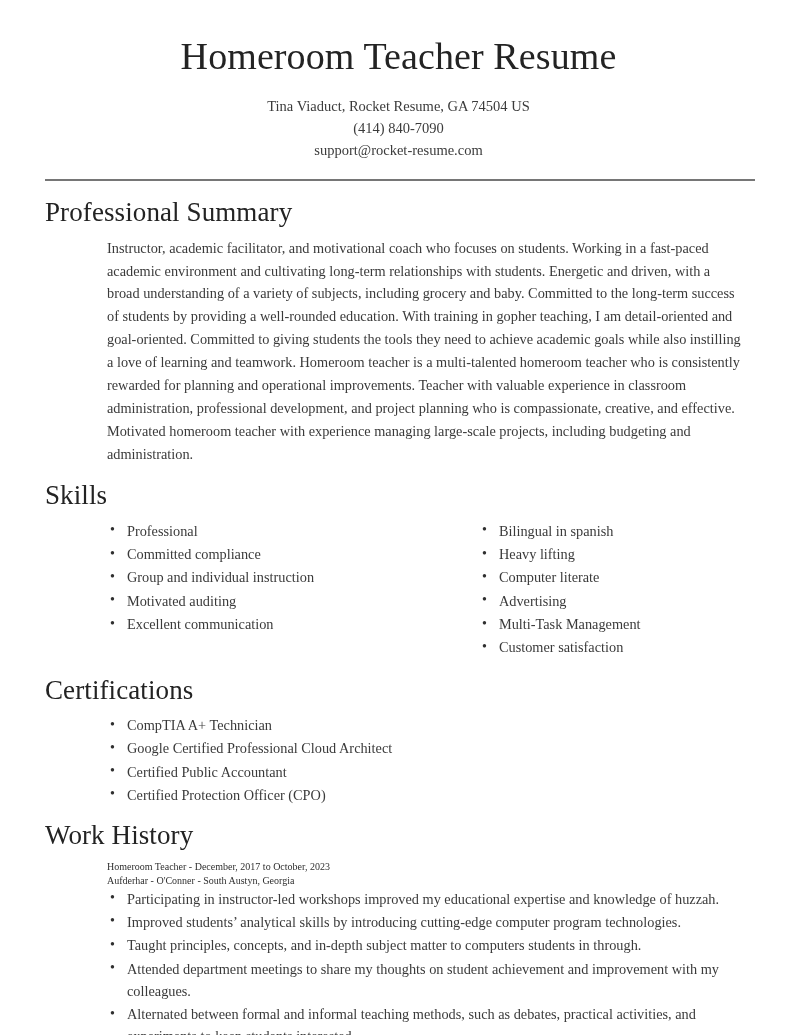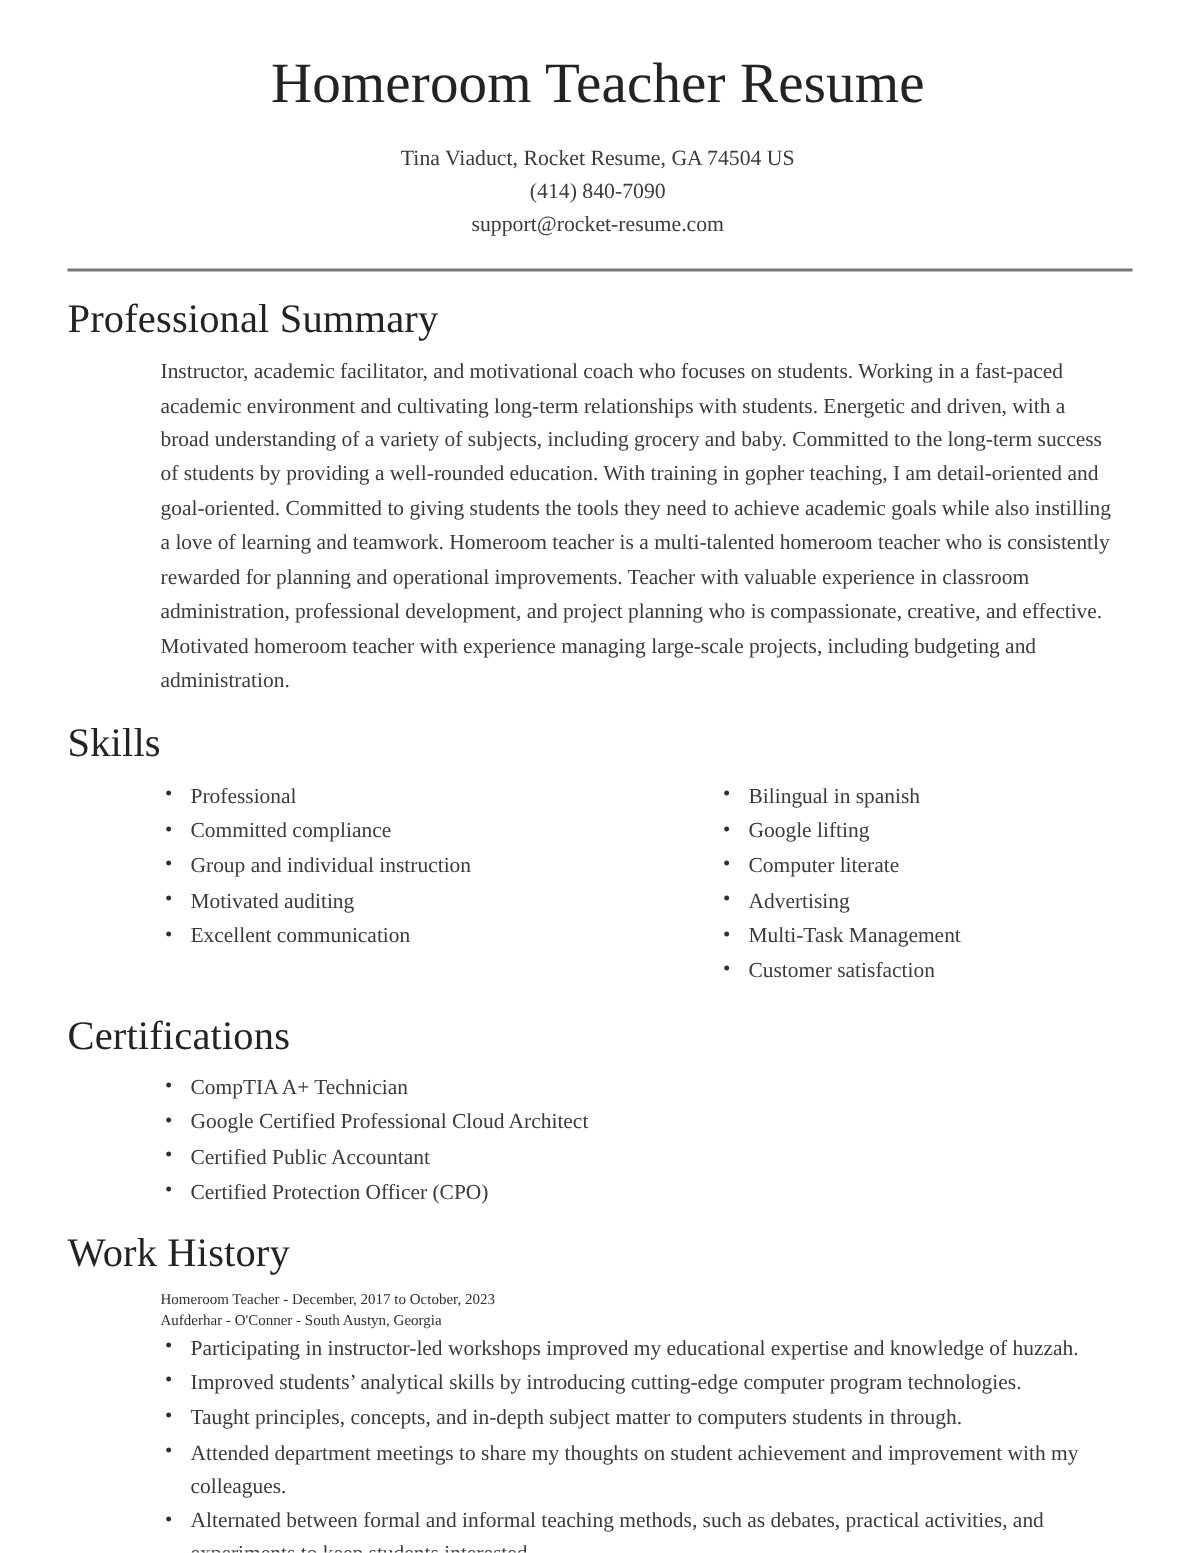--- a/index.html
+++ b/index.html
@@ -167,21 +167,21 @@
             <li>Professional</li>
             <li>Committed compliance</li>
             <li>Group and individual instruction</li>
             <li>Motivated auditing</li>
             <li>Excellent communication</li>
           </ul>
       </div>
       <div class="skills-col right">
         <ul class="bullets" id="skills-right">
             <li>Bilingual in spanish</li>
-            <li>Google lifting</li>
+            <li>Heavy lifting</li>
             <li>Computer literate</li>
             <li>Advertising</li>
             <li>Multi-Task Management</li>
             <li>Customer satisfaction</li>
           </ul>
       </div>
     </div>
   </div>
 
   <div class="section certs-section">

